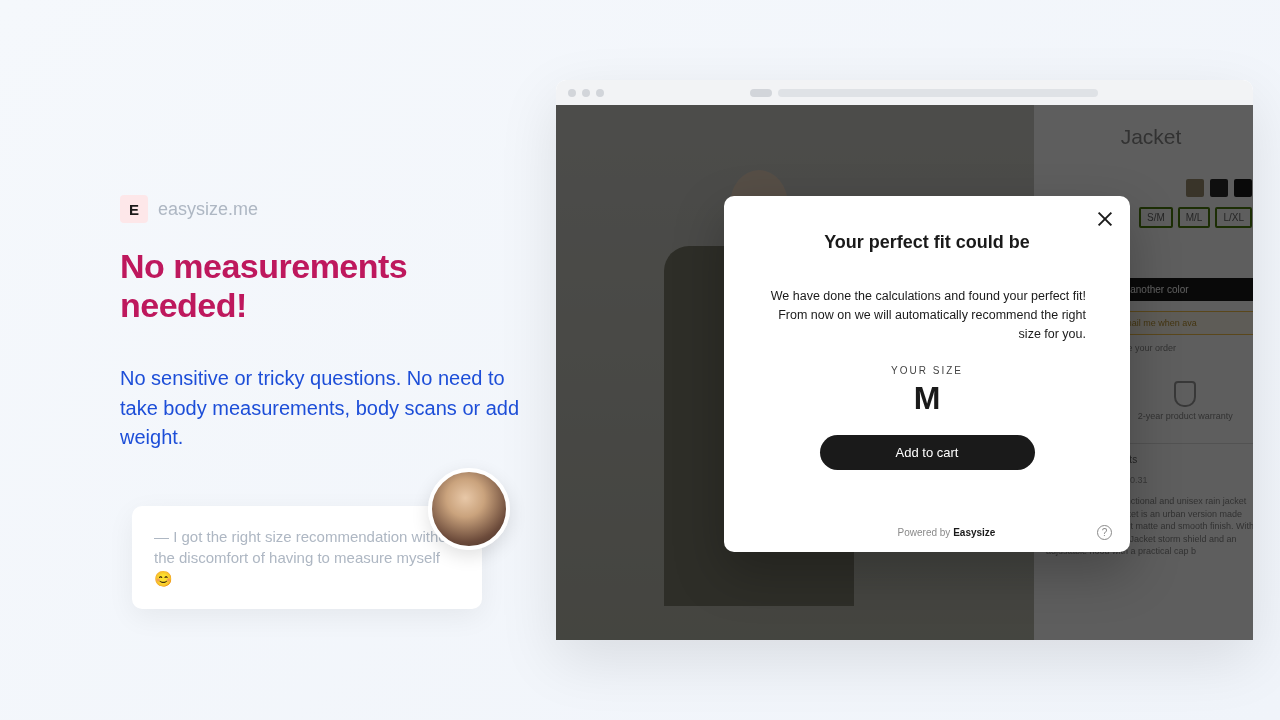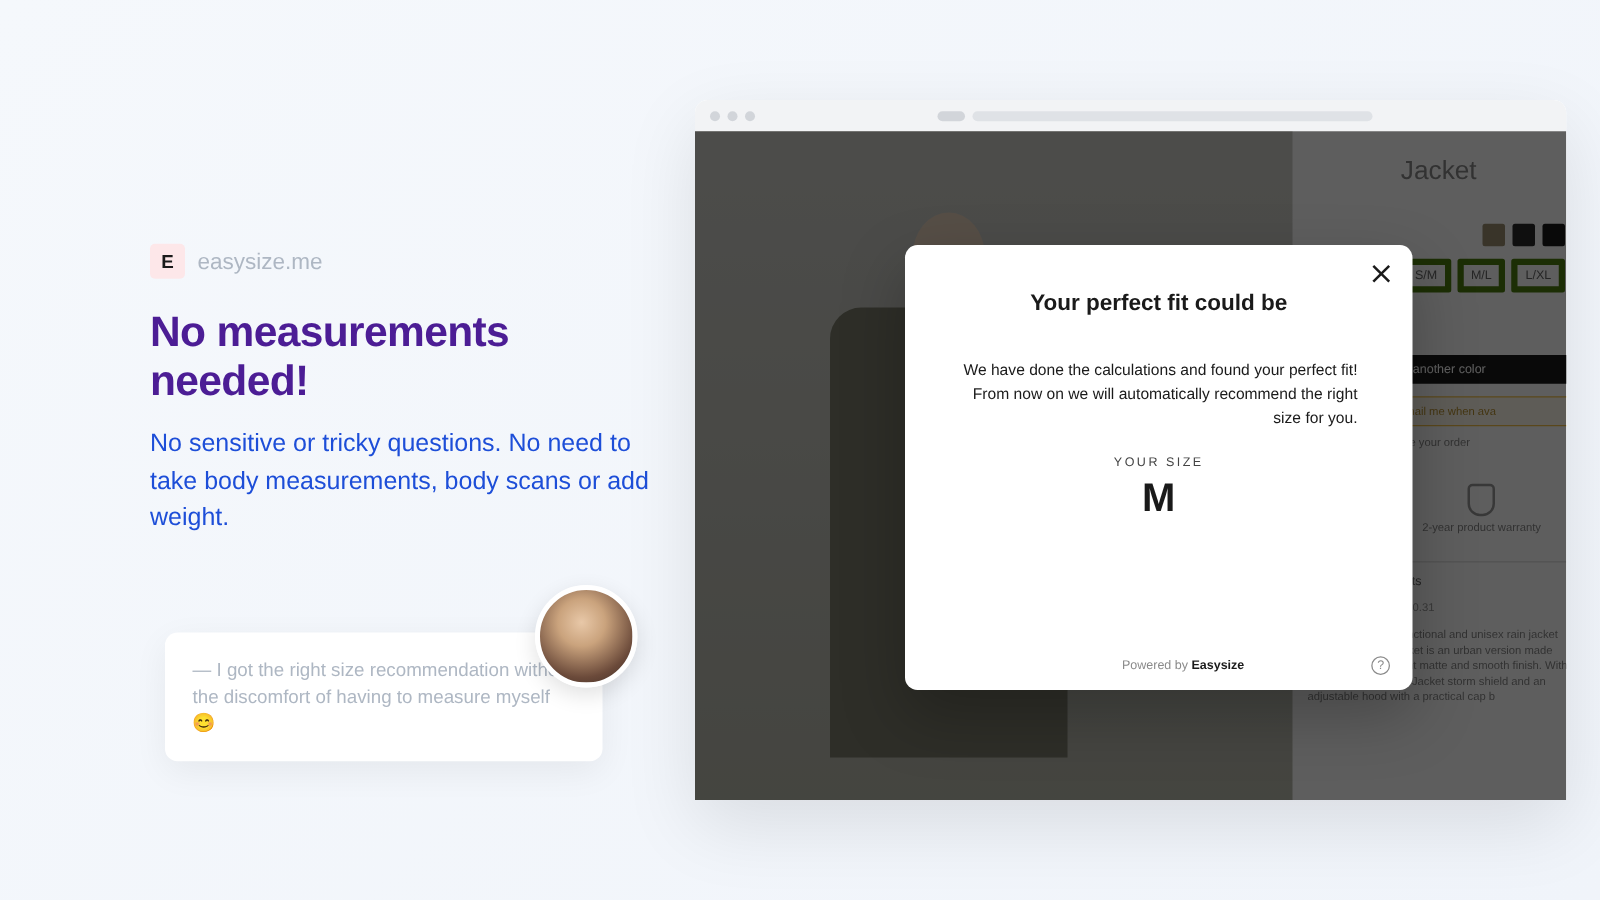--- a/index.html
+++ b/index.html
@@ -40,22 +40,22 @@
 }
 .brand-text {
   color: #aeb7c3;
   font-size: 18px;
   font-weight: 500;
 }
 
 .heading {
   font-size: 34px;
   font-weight: 700;
-  color: #4c1d95;
-  margin-bottom: 16px;
+  color: #be185d;
+  margin-bottom: 39px;
   letter-spacing: -0.5px;
 }
 
 .body-text {
   font-size: 20px;
   line-height: 1.48;
   color: #1d4ed8;
   font-weight: 400;
 }
 
@@ -174,21 +174,21 @@
   top: 0;
   width: 210px;
   padding: 20px 0 0 0;
   color: #8a8a8a;
   font-size: 11px;
 }
 .pp-title { font-size: 21px; color: #888; text-align:center; margin-bottom: 30px; }
 .pp-swatches { display:flex; gap:6px; justify-content:flex-end; margin-bottom:10px; padding-right:4px;}
 .sw { width:18px; height:18px; border-radius:2px; }
 .pp-sizes { display:flex; gap:5px; justify-content:flex-end; padding-right:4px;}
-.size-chip { border:5px solid #4d7c0f; padding: 3px 6px; font-size:10px; border-radius:2px; color:#666; }
+.size-chip { border:2px solid #4d7c0f; padding: 3px 6px; font-size:10px; border-radius:2px; color:#666; }
 .pp-btn {
   margin-top: 50px; width: 100%; background:#1a1a1a; color:#fff;
   font-size:10px; text-align:center; padding:6px 8px; border-radius:3px;
 }
 .pp-notify {
   margin-top: 10px; border:1px solid #f3c24a; background:#fffaec; color:#b8902f;
   font-size:9px; padding:6px 8px; text-align:center; border-radius:3px;
 }
 .pp-tiny { margin-top:8px; font-size:9px; color:#888; }
 .pp-features { margin-top:28px; display:flex; justify-content:space-around; font-size:9px; color:#888;}
@@ -311,19 +311,20 @@
     </div>
 
     <div class="overlay-shade"></div>
 
     <div class="modal">
       <div class="modal-close"></div>
       <div class="modal-title">Your perfect fit could be</div>
       <div class="modal-text">We have done the calculations and found your perfect fit! From now on we will automatically recommend the right size for you.</div>
       <div class="modal-label">YOUR SIZE</div>
       <div class="modal-size">M</div>
+      <button class="modal-cta">Add to cart</button>
       <div class="modal-footer">
         <span>Powered by </span><strong>Easysize</strong>
       </div>
       <div class="modal-help">?</div>
     </div>
   </div>
 </div>
 
 </body></html>

